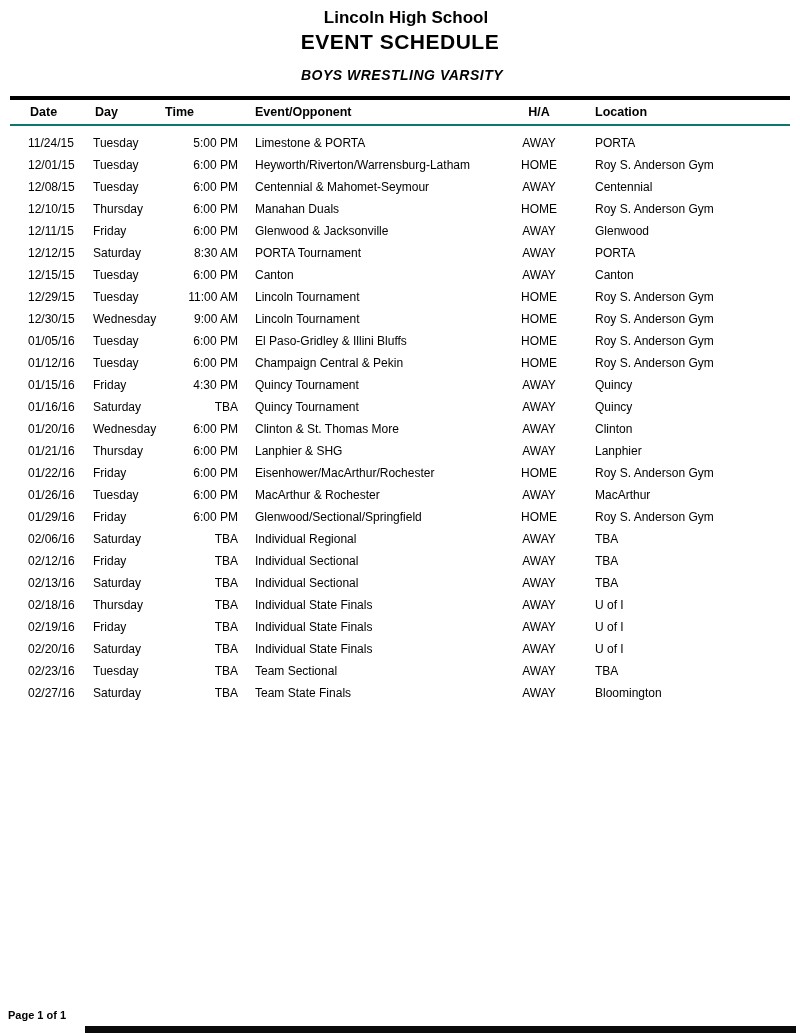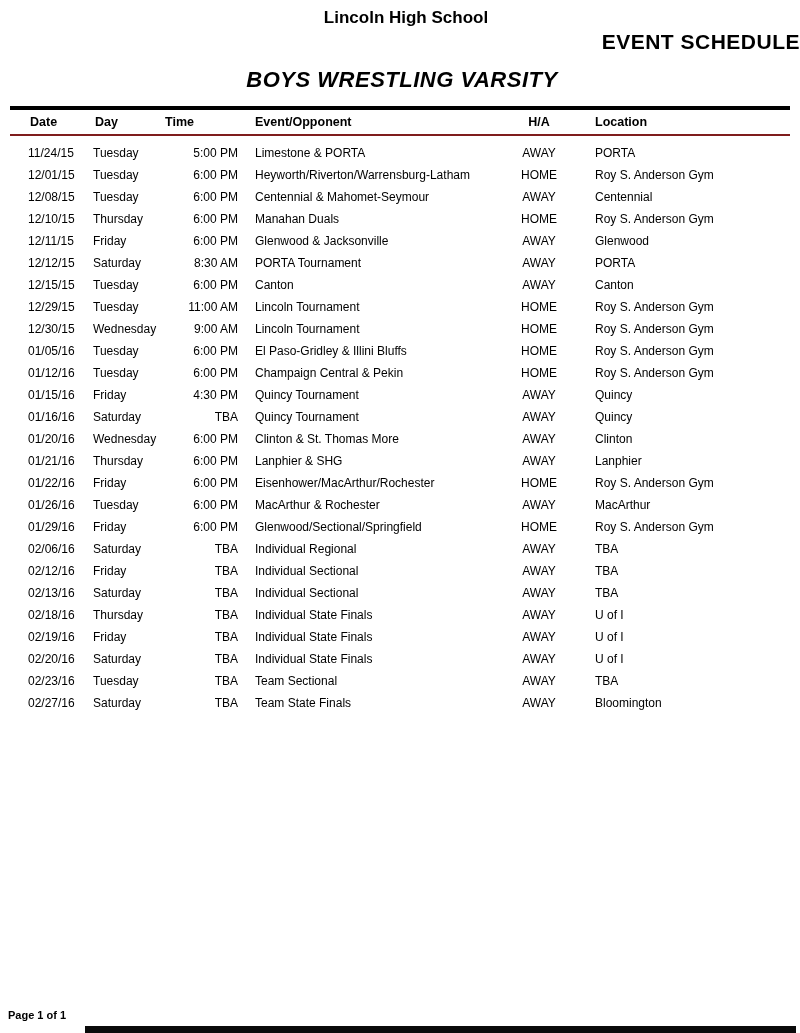--- a/index.html
+++ b/index.html
@@ -8,32 +8,32 @@
     width: 800px;
     height: 1033px;
     background: #ffffff;
     font-family: "Liberation Sans", sans-serif;
     color: #000;
     position: relative;
     overflow: hidden;
   }
   .titles { text-align: center; padding-top: 8px; }
   .school-name { font-size: 17px; font-weight: bold; margin: 0; padding-left: 12px; }
-  .event-title { font-size: 21px; font-weight: bold; margin: 2px 0 0 0; letter-spacing: 0.5px; text-align: right; }
-  .schedule-subtitle { font-size: 22px; font-weight: bold; font-style: italic; margin: 13px 0 0 4px; letter-spacing: 0.5px; }
+  .event-title { font-size: 21px; font-weight: bold; margin: 2px 0 0 0; letter-spacing: 0.5px; }
+  .schedule-subtitle { font-size: 14px; font-weight: bold; font-style: italic; margin: 13px 0 0 4px; letter-spacing: 0.5px; }
 
   table.schedule {
     width: 780px;
     margin: 13px auto 0 auto;
     border-collapse: collapse;
     table-layout: fixed;
   }
   thead tr {
     border-top: 4px solid #000;
-    border-bottom: 2px solid #7f1d1d;
+    border-bottom: 2px solid #0f766e;
   }
   th {
     font-size: 12.5px;
     font-weight: bold;
     text-align: left;
     padding: 5px 0;
     white-space: nowrap;
     overflow: hidden;
   }
   td {

